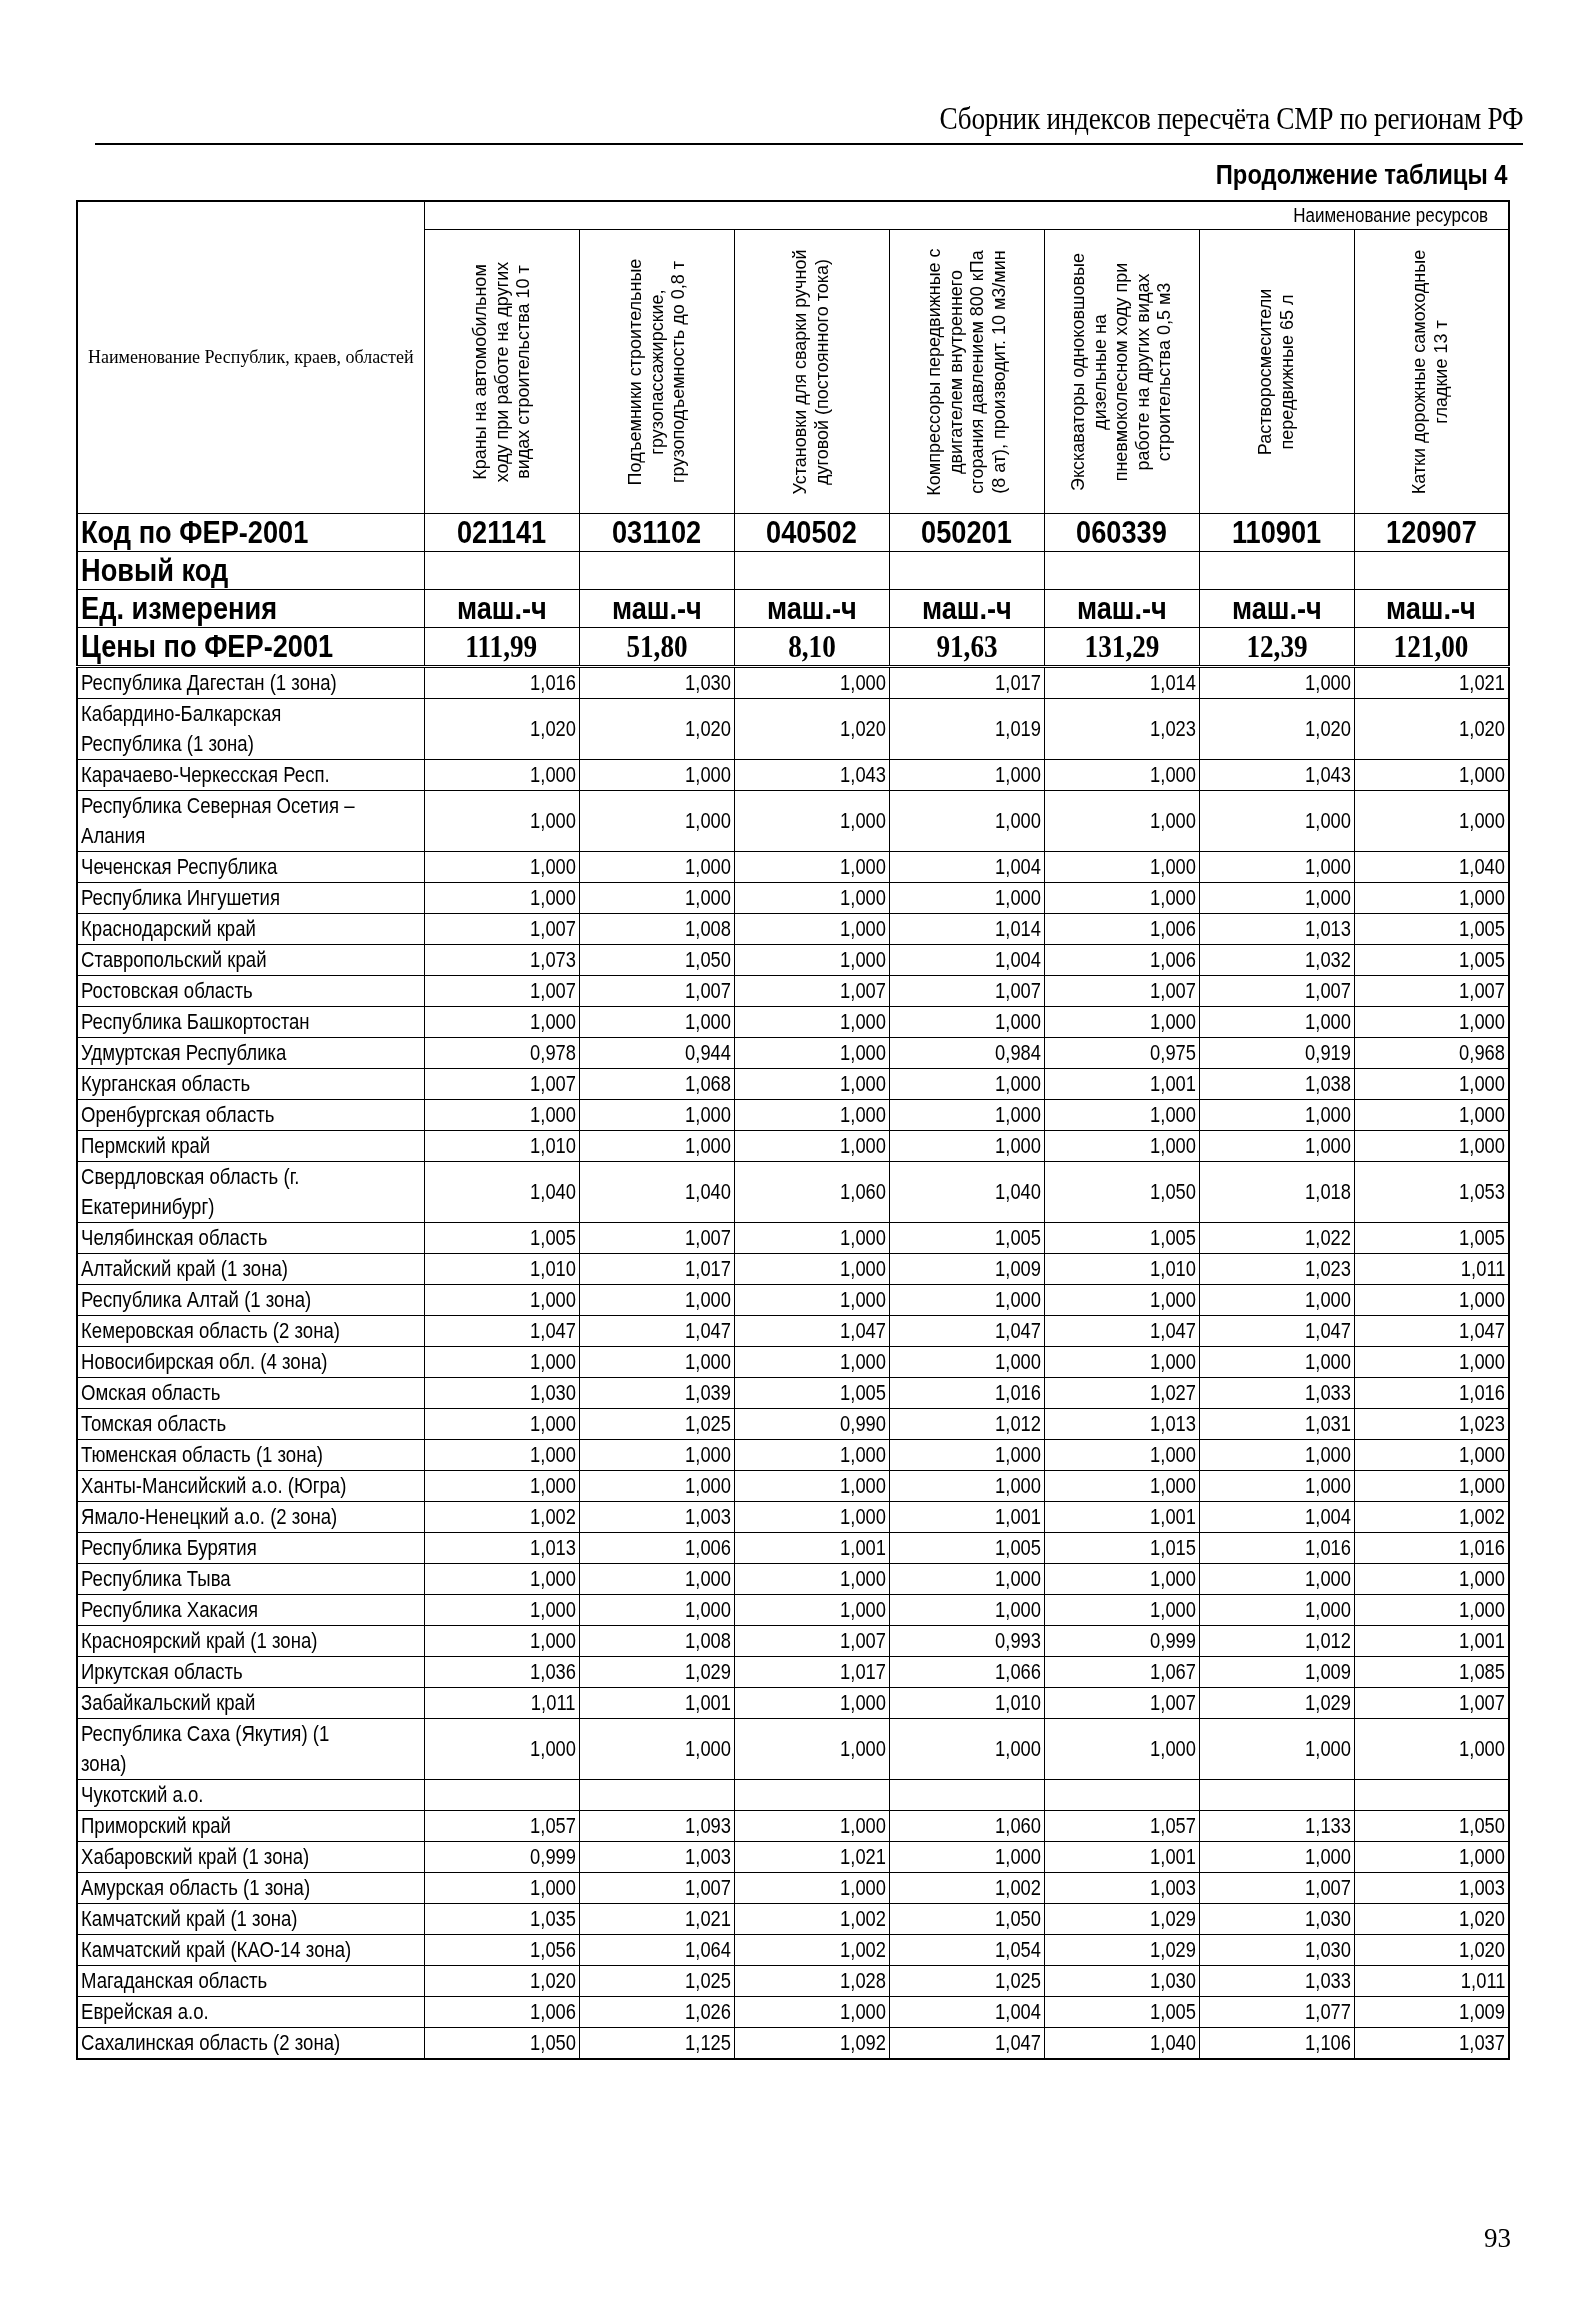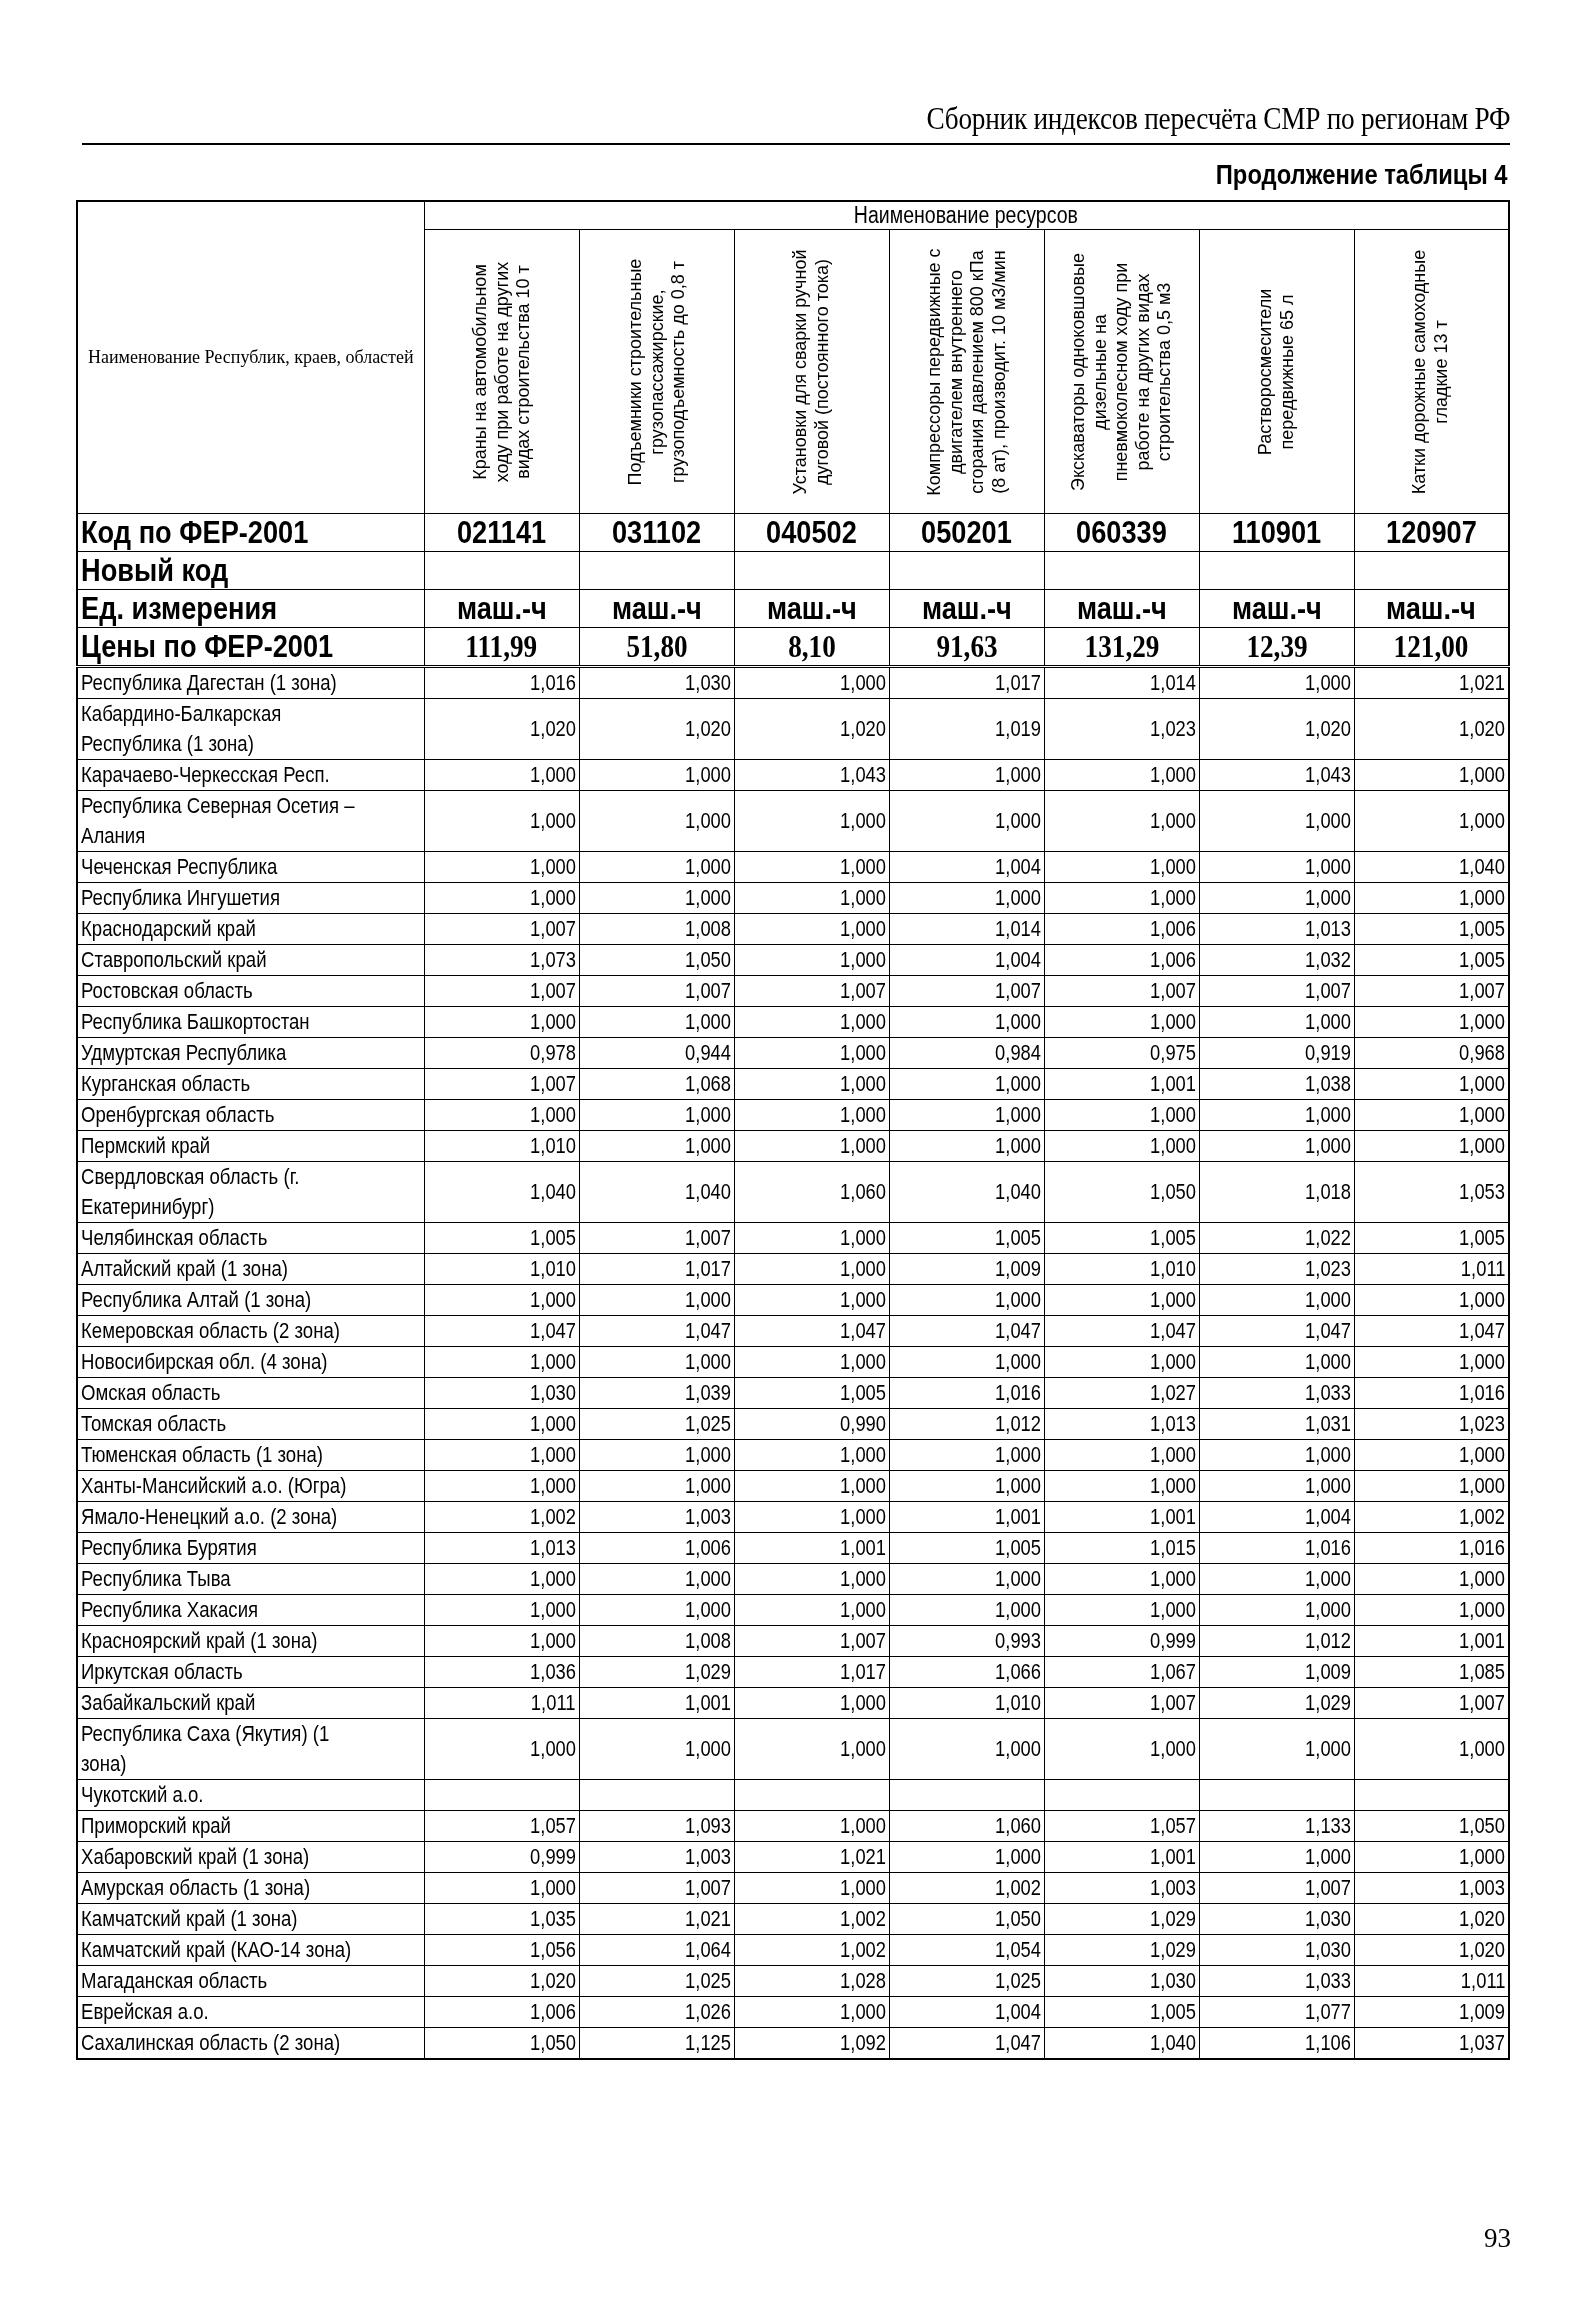--- a/index.html
+++ b/index.html
@@ -1,25 +1,25 @@
 <!DOCTYPE html>
 <html style="font-size:10.8px"><head>
 <meta charset="utf-8">
 <style>
   html, body { margin: 0; padding: 0; background: #ffffff; }
   body { width: 1592px; height: 2307px; position: relative; font-family: "Liberation Sans", sans-serif; color: #000; }
-  .page-header { position: absolute; left: 82px; top: 101px; width: 1428px; height: 42px; border-bottom: 2.7px solid #000; }
+  .page-header { position: absolute; left: 95px; top: 101px; width: 1428px; height: 42px; border-bottom: 2.7px solid #000; }
   .page-header .title { position: absolute; right: 0; top: 0; font-family: "Liberation Serif", serif; font-size: 31px; letter-spacing: -0.3px; transform: scaleX(0.88); transform-origin: right center; white-space: nowrap; }
   .continuation { position: absolute; right: 84px; top: 160px; font-size: 27px; font-weight: bold; transform: scaleX(0.88); transform-origin: right center; white-space: nowrap; }
   table.main { position: absolute; left: 76px; top: 200px; width: 1432px; border-collapse: collapse; border: 2.7px double #000; table-layout: fixed; }
   table.main td, table.main th { border: 1.3px solid #000; padding: 0 2.7px; font-weight: normal; }
   .col-region { width: 347px; }
   .col-data { width: 155px; }
   th.region-header { height: 310px; font-size: 18px; text-align: center; vertical-align: middle; font-family: Liberation Serif, serif; }
-  th.group-header { height: 27px; font-size: 23px; text-align: center; transform-origin: center; }
+  th.group-header { height: 27px; font-size: 20px; text-align: right; transform-origin: center; }
   th.group-header span { display: inline-block; transform: scaleX(0.85); }
   th.res-header { height: 283px; position: relative; padding: 0; vertical-align: middle; }
   th.res-header .vtext { position: absolute; left: 50%; top: 50%; width: 256px; transform: translate(-50%, -50%) rotate(-90deg); font-size: 18px; line-height: 21.6px; text-align: center; }
   tr.meta td { height: 30px; font-weight: bold; font-size: 32px; vertical-align: middle; }
   tr.meta td.label { transform-origin: left; }
   tr.meta td.label span, tr.meta td.val span { display: inline-block; transform: scaleX(0.85); transform-origin: left center; }
   tr.meta td.val { text-align: center; text-decoration: underline; }
   tr.meta td.val span { transform-origin: center center; }
   tr.price td.val span { font-family: "Liberation Serif", serif; transform: scaleX(0.85); }
   tr.meta.last td { border-bottom: 3.4px double #000; margin-top: 27px; }

